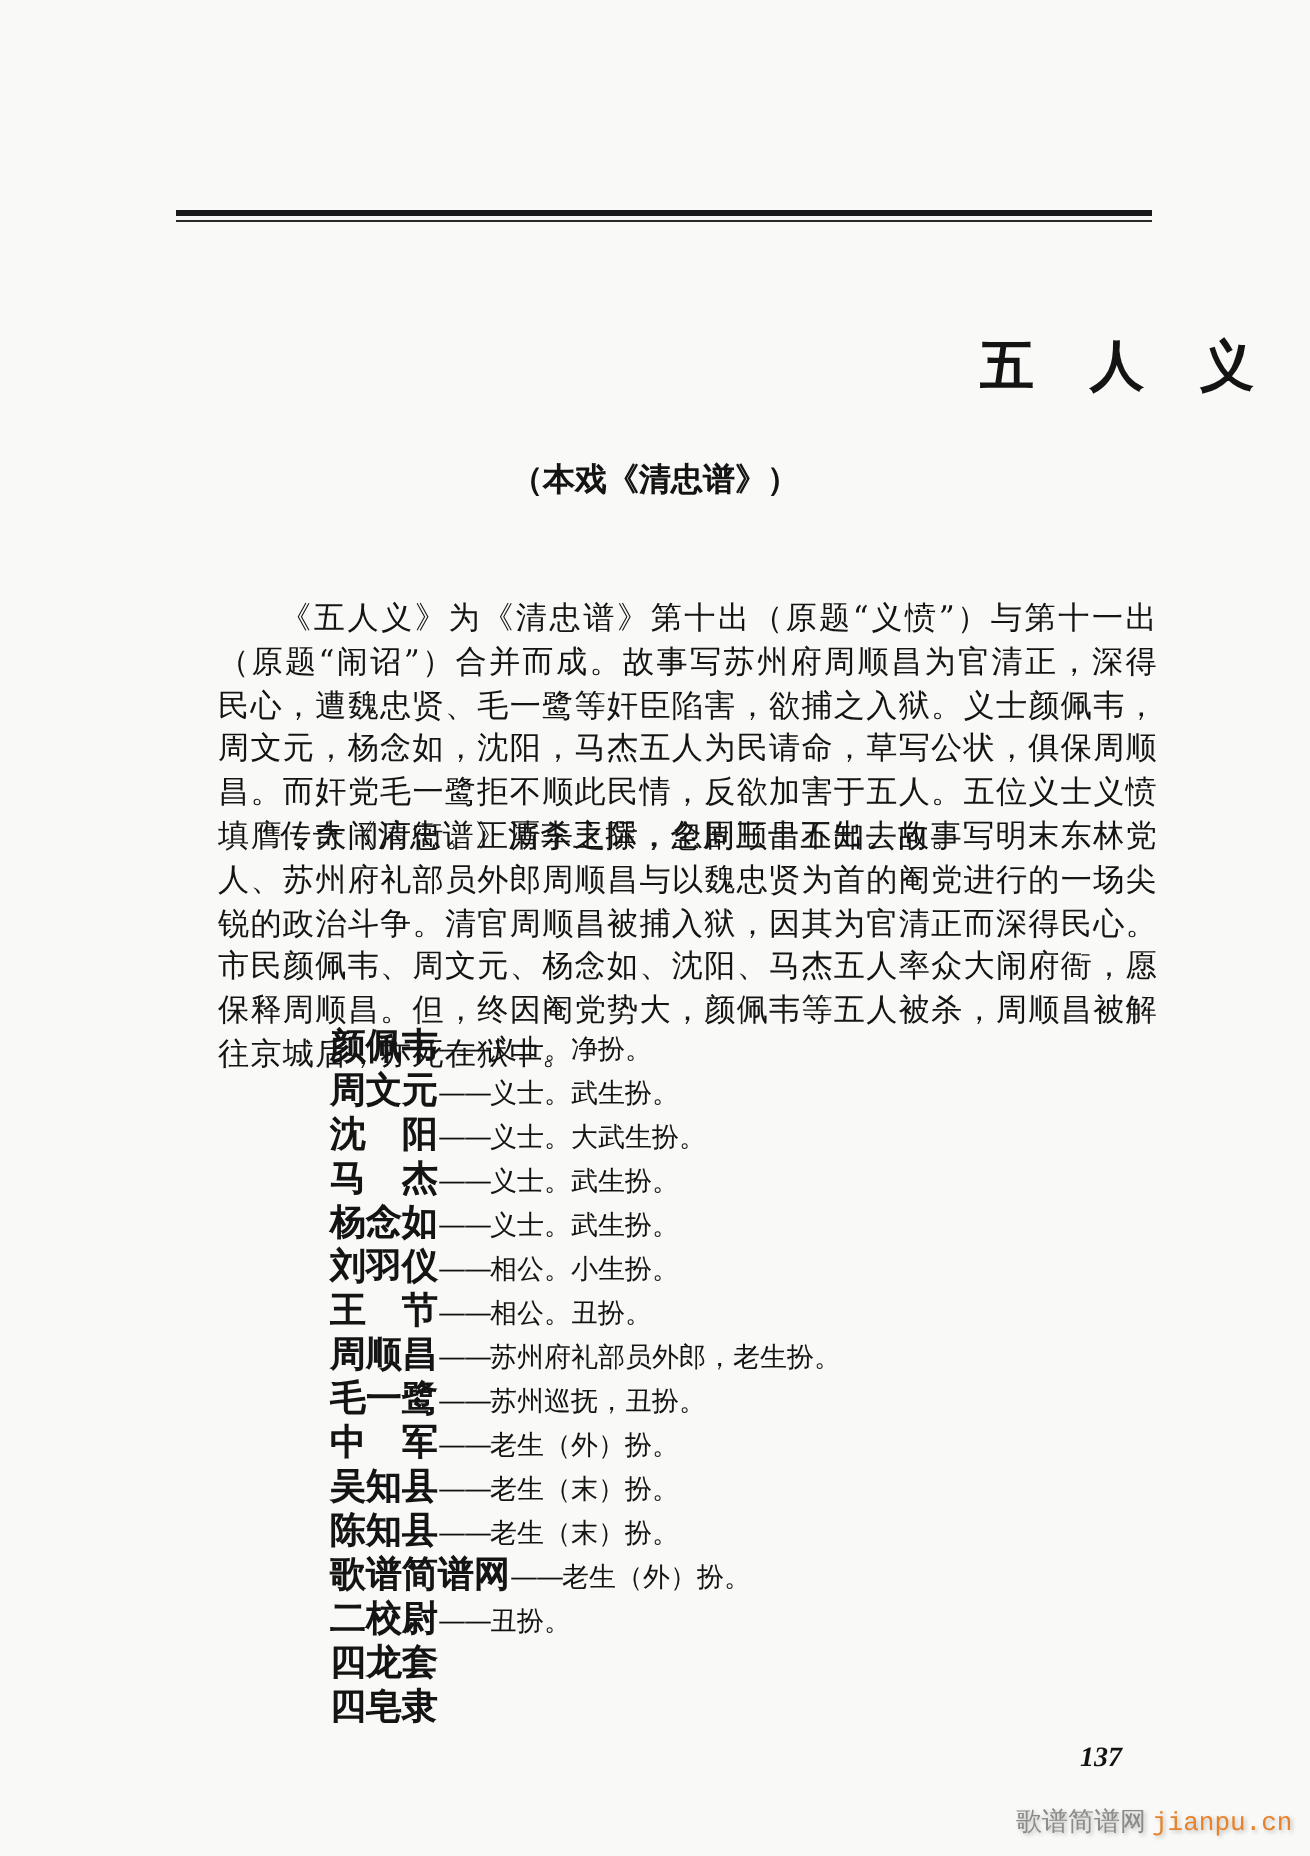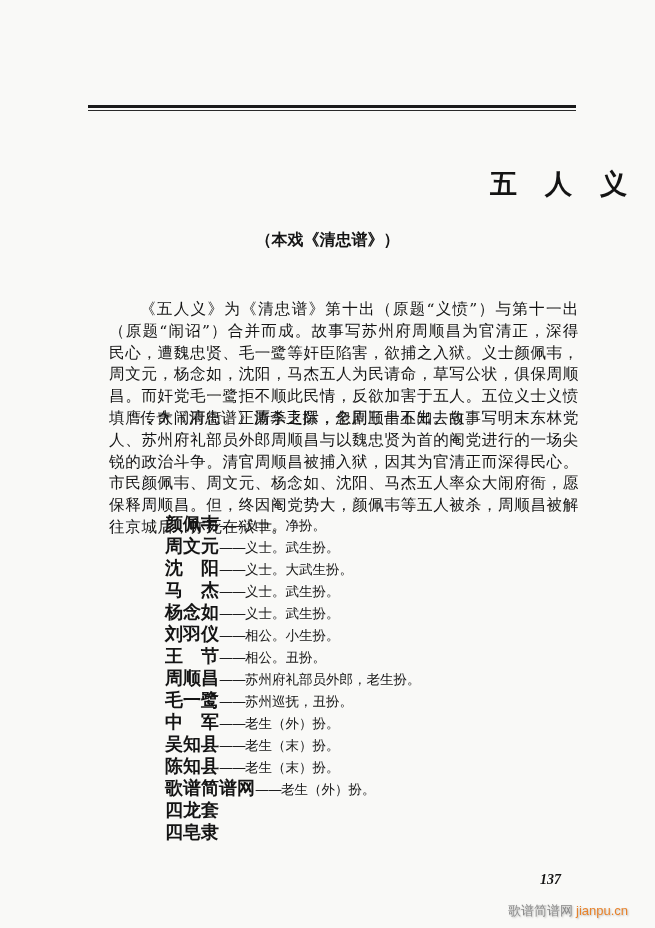--- a/index.html
+++ b/index.html
@@ -23,21 +23,21 @@
     font-family: "DejaVu Sans", sans-serif;
     font-weight: bold;
     font-size: 27px;
     letter-spacing: 28px;
     text-indent: 28px;
     line-height: 32px;
   }
   .subtitle {
     position: absolute; top: 231px; left: 0; width: 655px;
     text-align: center;
-    font-family: Liberation Mono, monospace;
+    font-family: Liberation Serif, serif;
     font-weight: bold;
     font-size: 16px;
     line-height: 20px;
   }
   .body-text {
     position: absolute; left: 97px; width: 470px;
     font-size: 15.6px;
     line-height: 21.8px;
     text-align: justify;
     margin: 12px;
@@ -63,21 +63,21 @@
   .cast .dash { letter-spacing: -1px; }
   .cast .desc { font-size: 13.5px; }
   .page-num {
     position: absolute; left: 540px; top: 872px;
     font-family: "Liberation Serif", serif;
     font-style: italic; font-weight: bold;
     font-size: 14px;
   }
   .watermark {
     position: absolute; left: 508px; top: 902px;
-    font-family: Liberation Sans, sans-serif;
+    font-family: Liberation Mono, monospace;
     font-size: 13px;
     white-space: nowrap;
     text-shadow: 1px 1px 2px rgba(0,0,0,0.25);
   }
   .watermark .cn { color: #8a8a8a; }
   .watermark .en { color: #e8822a; margin-left: 3px; }
 </style>
 </head>
 <body>
 
@@ -100,20 +100,21 @@
   <li><span class="name">马　杰</span><span class="dash">——</span><span class="desc">义士。武生扮。</span></li>
   <li><span class="name">杨念如</span><span class="dash">——</span><span class="desc">义士。武生扮。</span></li>
   <li><span class="name">刘羽仪</span><span class="dash">——</span><span class="desc">相公。小生扮。</span></li>
   <li><span class="name">王　节</span><span class="dash">——</span><span class="desc">相公。丑扮。</span></li>
   <li><span class="name">周顺昌</span><span class="dash">——</span><span class="desc">苏州府礼部员外郎，老生扮。</span></li>
   <li><span class="name">毛一鹭</span><span class="dash">——</span><span class="desc">苏州巡抚，丑扮。</span></li>
   <li><span class="name">中　军</span><span class="dash">——</span><span class="desc">老生（外）扮。</span></li>
   <li><span class="name">吴知县</span><span class="dash">——</span><span class="desc">老生（末）扮。</span></li>
   <li><span class="name">陈知县</span><span class="dash">——</span><span class="desc">老生（末）扮。</span></li>
   <li><span class="name">歌谱简谱网</span><span class="dash">——</span><span class="desc">老生（外）扮。</span></li>
+  <li><span class="name">二校尉</span><span class="dash">——</span><span class="desc">丑扮。</span></li>
   <li><span class="name">四龙套</span><span class="dash"></span><span class="desc"></span></li>
   <li><span class="name">四皂隶</span><span class="dash"></span><span class="desc"></span></li>
 </ul>
 
 <div class="page-num">137</div>
 
 <div class="watermark">
   <span class="cn">歌谱简谱网</span><span class="en">jianpu.cn</span>
 </div>
 

